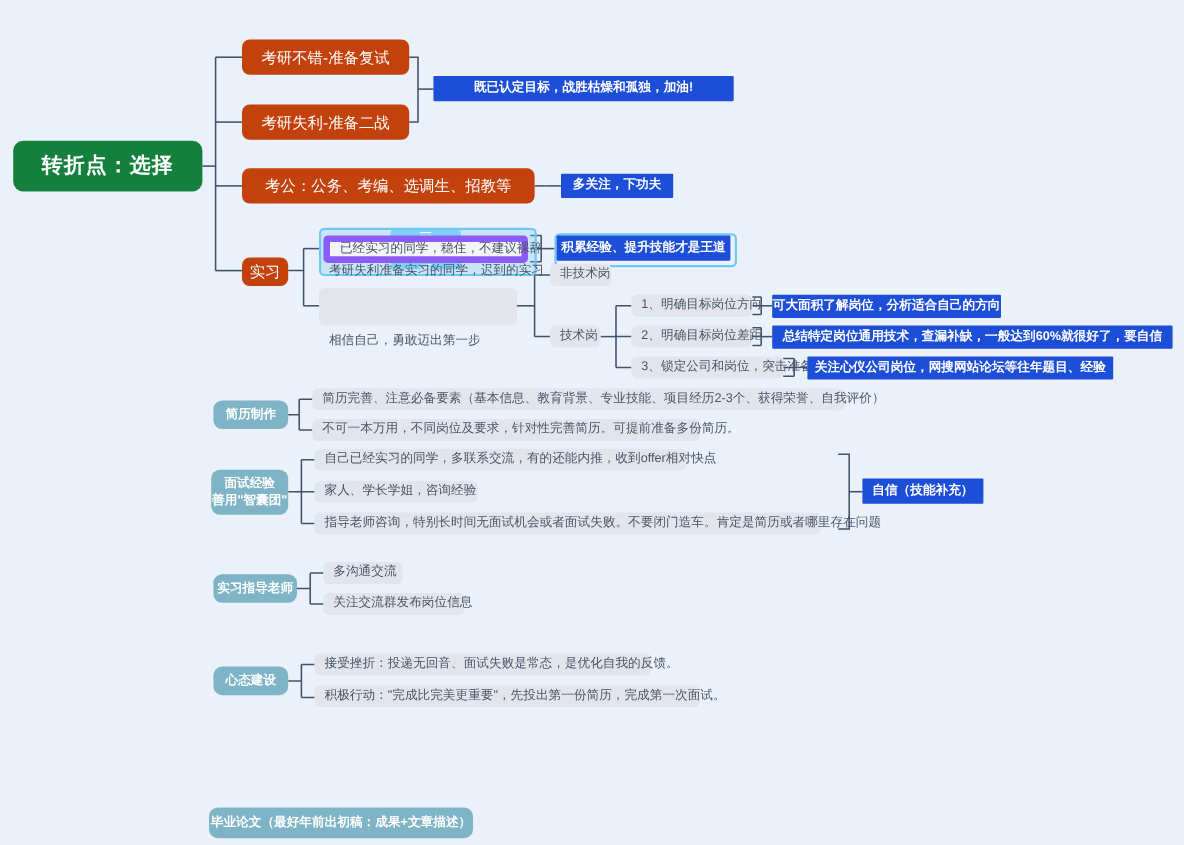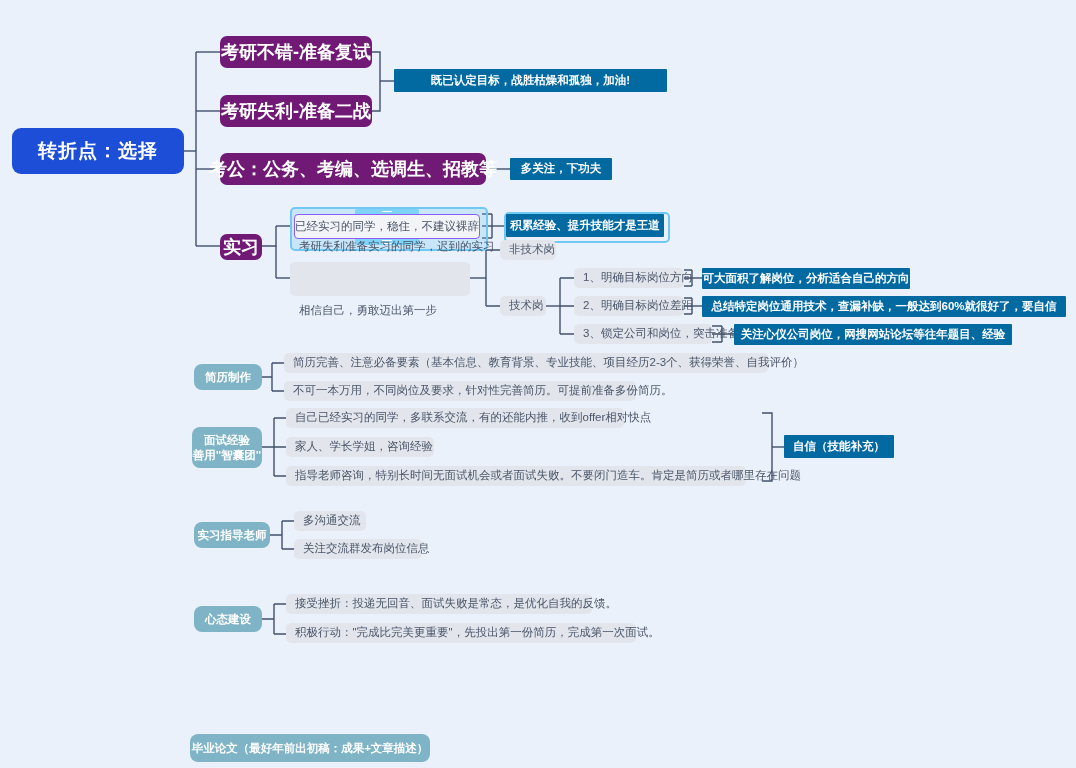--- a/index.html
+++ b/index.html
@@ -9,48 +9,48 @@
     font-family:"Liberation Sans","DejaVu Sans",sans-serif;
     overflow:hidden;
     position:relative;
   }
   #canvas{position:absolute;left:0;top:0;width:1076px;height:768px;}
   .node{position:absolute;box-sizing:border-box;display:flex;align-items:center;
         justify-content:center;border-radius:7px;white-space:pre;line-height:1.35;}
 
   
   .root{
-    background:#1d4ed8;color:#ffffff;font-weight:bold;font-size:19px;
+    background:#15803d;color:#ffffff;font-weight:bold;font-size:19px;
     letter-spacing:1px;border-radius:9px;
   }
   
   .blue{
-    background:#701a75;color:#ffffff;font-weight:bold;font-size:18px;
+    background:#c2410c;color:#ffffff;font-weight:normal;font-size:14px;
   }
   
   .teal{
     background:#7fb4c6;color:#ffffff;font-weight:bold;font-size:11.5px;
     text-align:center;line-height:1.25;border-radius:8px;
   }
   
   .dark{
-    background:#0369a1;color:#ffffff;font-weight:bold;font-size:11.5px;
+    background:#1d4ed8;color:#ffffff;font-weight:bold;font-size:11.5px;
     border-radius:1px;padding:0 12px;
   }
   
   .grey{
     background:#e2e6ec;color:#4a5568;font-size:11.5px;font-weight:normal;
     border-radius:5px;padding:0 9px;justify-content:flex-start;
   }
   .grey.multi{align-items:center;}
   
   .selnode{
     background:#f2f4f7;color:#4a5568;font-size:11.5px;border-radius:4px;
-    padding:0 9px;justify-content:center;
-    border:1px solid #8b5cf6;
+    padding:0 9px;justify-content:flex-start;
+    border:6px solid #8b5cf6;
   }
   .selglow{
     position:absolute;border:2px solid #6fc9f2;border-radius:5px;
     background:rgba(124,206,245,0.30);
   }
   .handle{
     position:absolute;background:#7fd3f7;border-radius:2px;
   }
   .handle::after{
     content:"";position:absolute;left:50%;top:50%;width:10px;height:1px;

